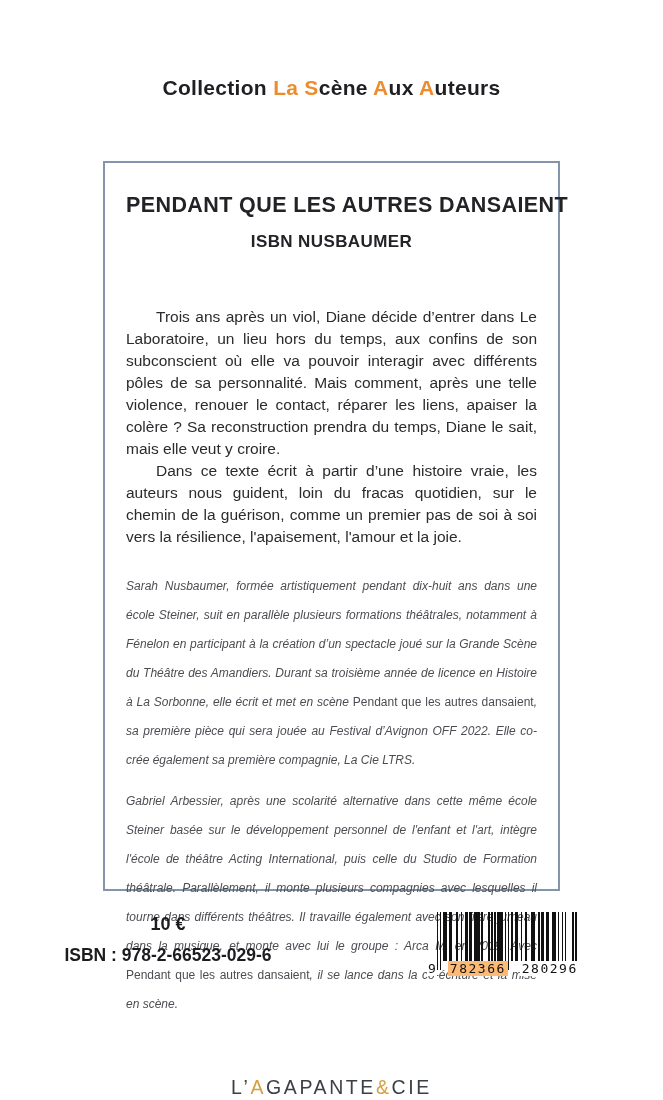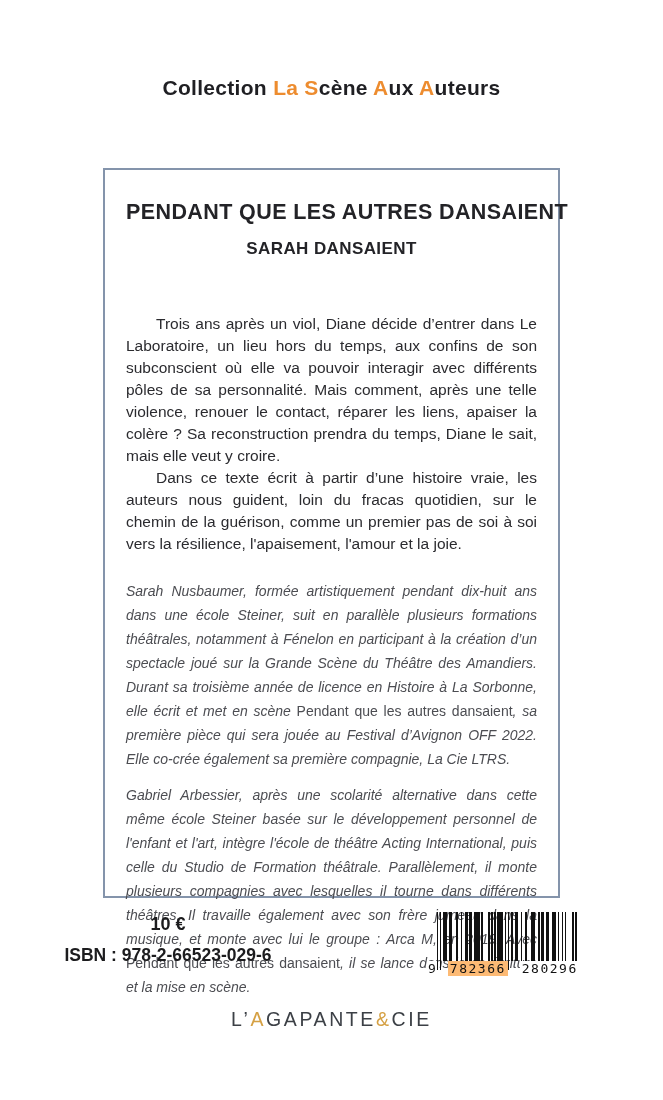--- a/index.html
+++ b/index.html
@@ -14,68 +14,68 @@
   body{font-family:"Liberation Sans",sans-serif;color:var(--text-dark);}
   .page{position:relative;width:663px;height:1100px;background:#ffffff;overflow:hidden;margin:16px auto;}
 
   .collection-header{
     position:absolute;top:60px;left:0;width:100%;
     text-align:center;font-size:21px;font-weight:700;letter-spacing:0.3px;
     color:var(--text-dark);
   }
 
   .cover-frame{
-    position:absolute;left:103px;top:152px;width:457px;height:730px;
+    position:absolute;left:103px;top:145px;width:457px;height:730px;
     border:2px solid var(--frame-border);
     background:#ffffff;
     padding:26px 21px 0 21px;
   }
   .book-title{
     text-align:center;font-size:21.5px;font-weight:700;letter-spacing:0.4px;
     white-space:nowrap;color:#232327;margin:4px 0 10px 0;
   }
   .book-authors{text-align:center;font-weight:700;font-size:17px;line-height:28px;letter-spacing:0.4px;color:#232327;}
   .synopsis{margin-top:50px;font-size:15.5px;line-height:22px;text-align:justify;color:var(--body-text);}
   .synopsis p{margin:0;text-indent:30px;}
-  .bios{margin-top:24px;font-size:14px;line-height:24px;text-align:justify;font-style:italic;color:var(--bio-gray);}
+  .bios{margin-top:24px;font-size:12px;line-height:29px;text-align:justify;font-style:italic;color:var(--bio-gray);}
   .bios p{margin:0 0 12px 0;}
 
   .footer-left{
     position:absolute;left:48px;top:898px;width:240px;text-align:center;
   }
   .price{font-size:18px;font-weight:700;color:#1c1c1e;margin-bottom:10px;}
   .isbn{font-size:17.5px;font-weight:700;color:#1c1c1e;white-space:nowrap;}
 
   .barcode{position:absolute;left:437px;top:896px;width:150px;}
   .barcode-bars svg{display:block;}
   .barcode-digits{
     display:flex;align-items:flex-end;margin-top:-9px;position:relative;
     font-family:"DejaVu Sans Mono",monospace;font-size:13px;color:#111;
   }
   .barcode-digits .d-first{margin-left:-10px;background:#fff;padding:0 1px;}
   .barcode-digits .d-g1{margin-left:11px;background:#fdba74;padding:0 2px;letter-spacing:1.5px;}
   .barcode-digits .d-g2{margin-left:12px;background:#fff;padding:0 2px;letter-spacing:1.5px;}
 
   .publisher-logo{
-    position:absolute;top:992px;left:0;width:100%;text-align:center;
+    position:absolute;top:1060px;left:0;width:100%;text-align:center;
     font-size:19.5px;letter-spacing:2.6px;color:var(--logo-gray);font-weight:400;
   }
 </style>
 </head>
 <body>
 
 <div class="page">
 
   <div class="collection-header"><span>Collection </span><span style="color: rgb(237, 140, 47);">La S</span><span>cène </span><span style="color: rgb(237, 140, 47);">A</span><span>ux </span><span style="color: rgb(237, 140, 47);">A</span><span>uteurs</span></div>
 
   <div class="cover-frame">
     <div class="book-title">PENDANT QUE LES AUTRES DANSAIENT</div>
 
     <div class="book-authors">
-      <div>SARAH DANSAIENT</div>
+      <div>ISBN NUSBAUMER</div>
     </div>
 
     <div class="synopsis">
       <p>Trois ans après un viol, Diane décide d’entrer dans Le Laboratoire, un lieu hors du temps, aux confins de son subconscient où elle va pouvoir interagir avec différents pôles de sa personnalité. Mais comment, après une telle violence, renouer le contact, réparer les liens, apaiser la colère ? Sa reconstruction prendra du temps, Diane le sait, mais elle veut y croire.</p>
       <p>Dans ce texte écrit à partir d’une histoire vraie, les auteurs nous guident, loin du fracas quotidien, sur le chemin de la guérison, comme un premier pas de soi à soi vers la résilience, l'apaisement, l'amour et la joie.</p>
     </div>
 
     <div class="bios">
       <p><span>Sarah Nusbaumer, formée artistiquement pendant dix-huit ans dans une école Steiner, suit en parallèle plusieurs formations théâtrales, notamment à Fénelon en participant à la création d’un spectacle joué sur la Grande Scène du Théâtre des Amandiers. Durant sa troisième année de licence en Histoire à La Sorbonne, elle écrit et met en scène </span><span style="font-style: normal;">Pendant que les autres dansaient</span><span>, sa première pièce qui sera jouée au Festival d’Avignon OFF 2022. Elle co-crée également sa première compagnie, La Cie LTRS.</span></p>
       <p><span>Gabriel Arbessier, après une scolarité alternative dans cette même école Steiner basée sur le développement personnel de l'enfant et l'art, intègre l'école de théâtre Acting International, puis celle du Studio de Formation théâtrale. Parallèlement, il monte plusieurs compagnies avec lesquelles il tourne dans différents théâtres. Il travaille également avec son frère jumeau dans la musique, et monte avec lui le groupe : Arca M, en 2019. Avec </span><span style="font-style: normal;">Pendant que les autres dansaient</span><span>, il se lance dans la co-écriture et la mise en scène.</span></p>

